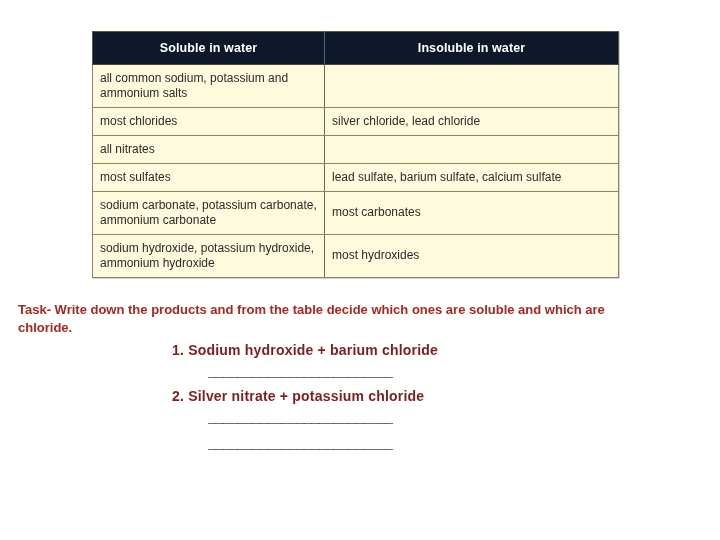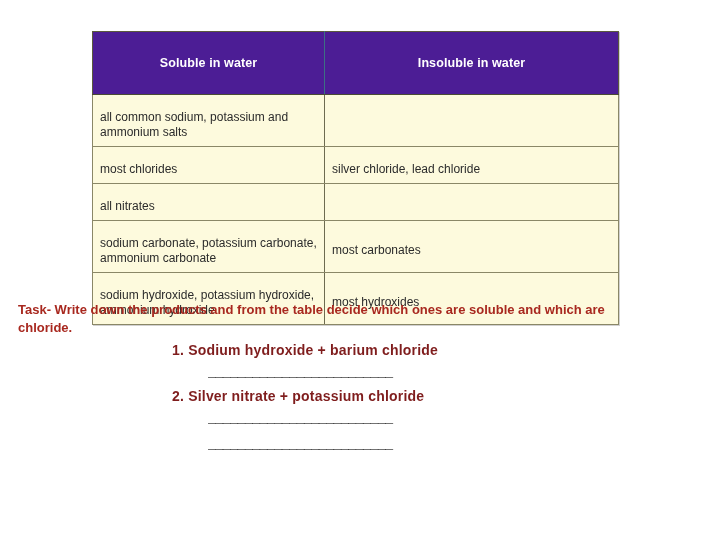--- a/index.html
+++ b/index.html
@@ -22,40 +22,40 @@
     top: 31px;
     width: 526px;
     border-collapse: collapse;
     table-layout: fixed;
     box-shadow: 1px 1px 0 rgba(0,0,0,0.18);
   }
   #solubility-table col.col-soluble   { width: 232px; }
   #solubility-table col.col-insoluble { width: 294px; }
 
   #solubility-table th {
-    background: #4c1d95;
+    background: #0f172a;
     color: #ffffff;
     font-size: 12.5px;
     font-weight: bold;
     text-align: center;
     height: 30px;
-    padding: 16px 6px;
+    padding: 1px 6px;
     border: 1px solid #5b5a3d;
     border-bottom: 1px solid #4a4a33;
     letter-spacing: 0.1px;
   }
   #solubility-table th.hdr-left  { border-right: 1px solid #3c6f84; }
 
   #solubility-table td {
     background: #fdfadd;
     color: #2b2b2b;
     font-size: 12px;
     line-height: 15px;
     vertical-align: middle;
-    padding: 14px 7px 6px 7px;
+    padding: 5px 7px 6px 7px;
     border: 1px solid #8a8767;
     border-top-color: #6d6b50;
   }
   #solubility-table td.cell-left  { border-right: 1px solid #6d6b50; }
   #solubility-table tr.row-tall td { height: 31px; }
   #solubility-table tr.row-short td { height: 16px; }
 
   
   #task-text {
     position: absolute;
@@ -120,20 +120,24 @@
       <td></td>
     </tr>
     <tr class="row-short">
       <td class="cell-left">most chlorides</td>
       <td>silver chloride, lead chloride</td>
     </tr>
     <tr class="row-short">
       <td class="cell-left">all nitrates</td>
       <td></td>
     </tr>
+    <tr class="row-short">
+      <td class="cell-left">most sulfates</td>
+      <td>lead sulfate, barium sulfate, calcium sulfate</td>
+    </tr>
     <tr class="row-tall">
       <td class="cell-left">sodium carbonate, potassium carbonate, ammonium carbonate</td>
       <td>most carbonates</td>
     </tr>
     <tr class="row-tall">
       <td class="cell-left">sodium hydroxide, potassium hydroxide, ammonium hydroxide</td>
       <td>most hydroxides</td>
     </tr>
   </tbody>
 </table>

